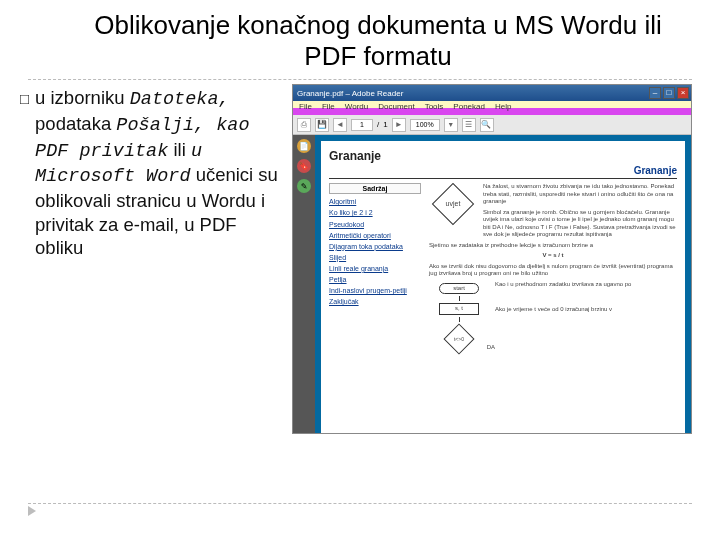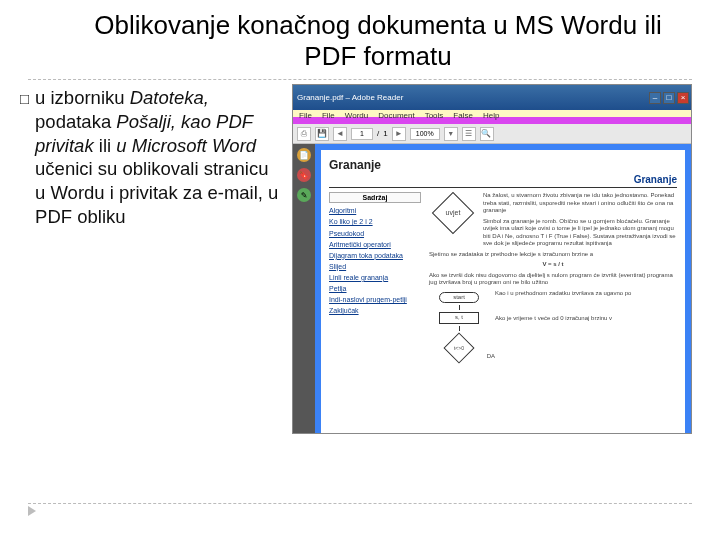--- a/index.html
+++ b/index.html
@@ -38,34 +38,34 @@
     padding-top: 2px;
   }
   .bullet-row {
     display: flex;
     gap: 6px;
   }
   .bullet {
     font-size: 15px;
     margin-top: 3px;
   }
-  .italic { font-style: italic; }
+  .italic { font-style: italic; font-family: Liberation Mono, monospace; }
   .right {
     width: 400px;
     height: 350px;
     border: 1px solid #888;
     background: #ece9d8;
     display: flex;
     flex-direction: column;
     font-size: 8px;
     overflow: hidden;
   }
   
   .titlebar {
-    height: 25px;
+    height: 16px;
     background: linear-gradient(#3a6ea5,#1e4e8c);
     color: #fff;
     display: flex;
     align-items: center;
     justify-content: space-between;
     padding: 0 2px 0 4px;
     font-size: 8px;
   }
   .winbtns { display: flex; gap: 2px; }
   .winbtn {
@@ -125,21 +125,21 @@
     padding-top: 4px;
   }
   .sidebtn {
     width: 14px; height: 14px;
     border-radius: 50%;
     display: flex; align-items: center; justify-content: center;
     font-size: 8px;
   }
   .page {
     flex: 1;
-    background: #3b82f6;
+    background: #0369a1;
     padding: 6px 6px 0 6px;
     overflow: hidden;
   }
   .paper {
     background: #fff;
     height: 100%;
     padding: 8px 8px 0 8px;
     display: flex;
     flex-direction: column;
   }
@@ -262,21 +262,21 @@
         <div class="winbtn max">□</div>
         <div class="winbtn">×</div>
       </div>
     </div>
     <div class="menubar">
       <span>File</span>
       <span>File</span>
       <span>Wordu</span>
       <span>Document</span>
       <span>Tools</span>
-      <span>False</span>
+      <span>Ponekad</span>
       <span>Help</span>
     </div>
     <div class="toolbar">
       <div class="tbtn">⎙</div>
       <div class="tbtn">💾</div>
       <div class="tbtn">◄</div>
       <div class="tinput">1</div>
       <span>/</span>
       <span>1</span>
       <div class="tbtn">►</div>

